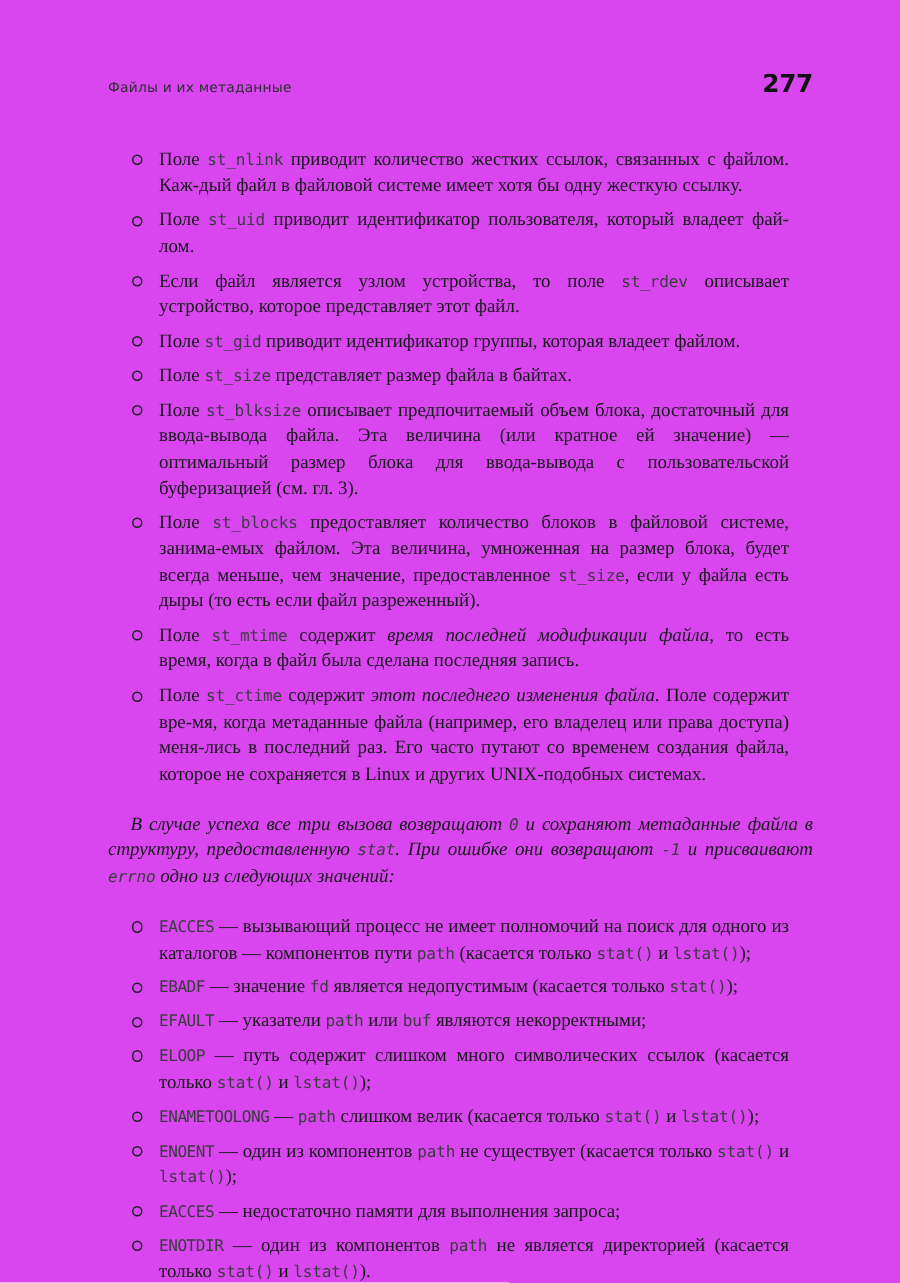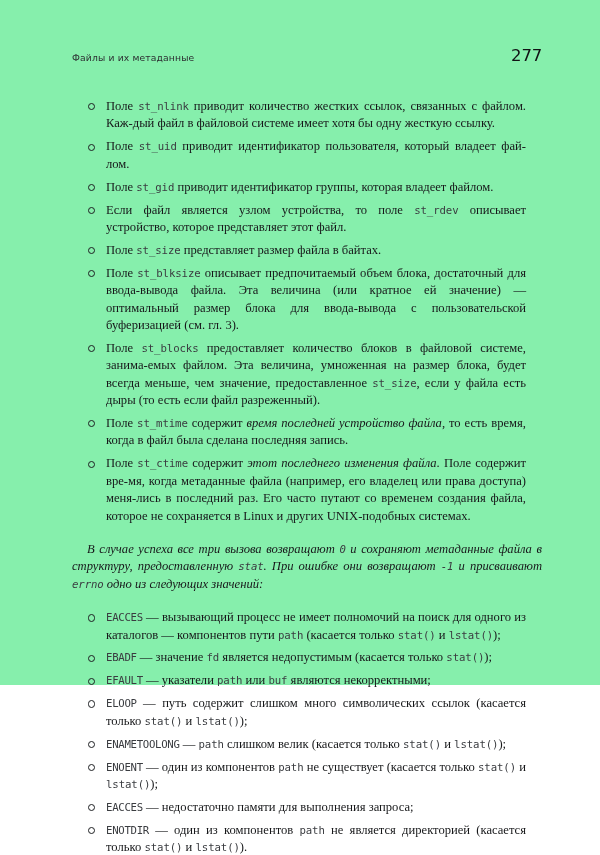--- a/index.html
+++ b/index.html
@@ -10,22 +10,22 @@
   body {
     width: 600px;
     height: 855px;
     font-family: "Liberation Serif", serif;
     color: #17181a;
     overflow: hidden;
   }
   .page {
     position: relative;
     width: 600px;
-    height: 685px;
-    background: #86efac;
+    height: 855px;
+    background: #d946ef;
   }
 
   
   .running-head {
     position: absolute;
     left: 72px;
     right: 58px;
     top: 46px;
     height: 20px;
     display: flex;
@@ -34,21 +34,21 @@
   }
   .running-head-title {
     font-family: "DejaVu Sans", sans-serif;
     font-size: 9.2px;
     letter-spacing: 0.15px;
     color: #2c2e31;
   }
   .running-head-folio {
     font-family: "DejaVu Sans", sans-serif;
     font-size: 16.5px;
-    font-weight: 400;
+    font-weight: 700;
     color: #111214;
     letter-spacing: -0.2px;
     text-align: center;
   }
 
   
   .column {
     position: absolute;
     left: 72px;
     top: 82px;
@@ -123,26 +123,26 @@
   <div class="running-head">
     <div class="running-head-title">Файлы и их метаданные</div>
     <div class="running-head-folio">277</div>
   </div>
 
   <div class="column">
 
     <ul class="bullets" id="fields-list">
         <li><span class="bullet-ring"></span><span>Поле <span class="code">st_nlink</span> приводит количество жестких ссылок, связанных с файлом. Каж-дый файл в файловой системе имеет хотя бы одну жесткую ссылку.</span></li>
         <li><span class="bullet-ring"></span><span>Поле <span class="code">st_uid</span> приводит идентификатор пользователя, который владеет фай-лом.</span></li>
+        <li><span class="bullet-ring"></span><span>Если файл является узлом устройства, то поле <span class="code">st_rdev</span> описывает устройство, которое представляет этот файл.</span></li>
         <li><span class="bullet-ring"></span><span>Поле <span class="code">st_gid</span> приводит идентификатор группы, которая владеет файлом.</span></li>
-        <li><span class="bullet-ring"></span><span>Если файл является узлом устройства, то поле <span class="code">st_rdev</span> описывает устройство, которое представляет этот файл.</span></li>
         <li><span class="bullet-ring"></span><span>Поле <span class="code">st_size</span> представляет размер файла в байтах.</span></li>
         <li><span class="bullet-ring"></span><span>Поле <span class="code">st_blksize</span> описывает предпочитаемый объем блока, достаточный для ввода-вывода файла. Эта величина (или кратное ей значение) — оптимальный размер блока для ввода-вывода с пользовательской буферизацией (см. гл. 3).</span></li>
         <li><span class="bullet-ring"></span><span>Поле <span class="code">st_blocks</span> предоставляет количество блоков в файловой системе, занима-емых файлом. Эта величина, умноженная на размер блока, будет всегда меньше, чем значение, предоставленное <span class="code">st_size</span>, если у файла есть дыры (то есть если файл разреженный).</span></li>
-        <li><span class="bullet-ring"></span><span>Поле <span class="code">st_mtime</span> содержит <span class="ital">время последней устройство файла</span>, то есть время, когда в файл была сделана последняя запись.</span></li>
+        <li><span class="bullet-ring"></span><span>Поле <span class="code">st_mtime</span> содержит <span class="ital">время последней модификации файла</span>, то есть время, когда в файл была сделана последняя запись.</span></li>
         <li><span class="bullet-ring"></span><span>Поле <span class="code">st_ctime</span> содержит <span class="ital">этот последнего изменения файла</span>. Поле содержит вре-мя, когда метаданные файла (например, его владелец или права доступа) меня-лись в последний раз. Его часто путают со временем создания файла, которое не сохраняется в Linux и других UNIX-подобных системах.</span></li>
       </ul>
 
     <p class="body-par" id="return-par">В случае успеха все три вызова возвращают <span class="code">0</span> и сохраняют метаданные файла в структуру, предоставленную <span class="code">stat</span>. При ошибке они возвращают <span class="code">-1</span> и присваивают <span class="code">errno</span> одно из следующих значений:</p>
 
     <ul class="bullets errno-list" id="errno-list">
         <li><span class="bullet-ring"></span><span><span class="errname">EACCES</span> — вызывающий процесс не имеет полномочий на поиск для одного из каталогов — компонентов пути <span class="code">path</span> (касается только <span class="code">stat()</span> и <span class="code">lstat()</span>);</span></li>
         <li><span class="bullet-ring"></span><span><span class="errname">EBADF</span> — значение <span class="code">fd</span> является недопустимым (касается только <span class="code">stat()</span>);</span></li>
         <li><span class="bullet-ring"></span><span><span class="errname">EFAULT</span> — указатели <span class="code">path</span> или <span class="code">buf</span> являются некорректными;</span></li>
         <li><span class="bullet-ring"></span><span><span class="errname">ELOOP</span> — путь содержит слишком много символических ссылок (касается только <span class="code">stat()</span> и <span class="code">lstat()</span>);</span></li>

